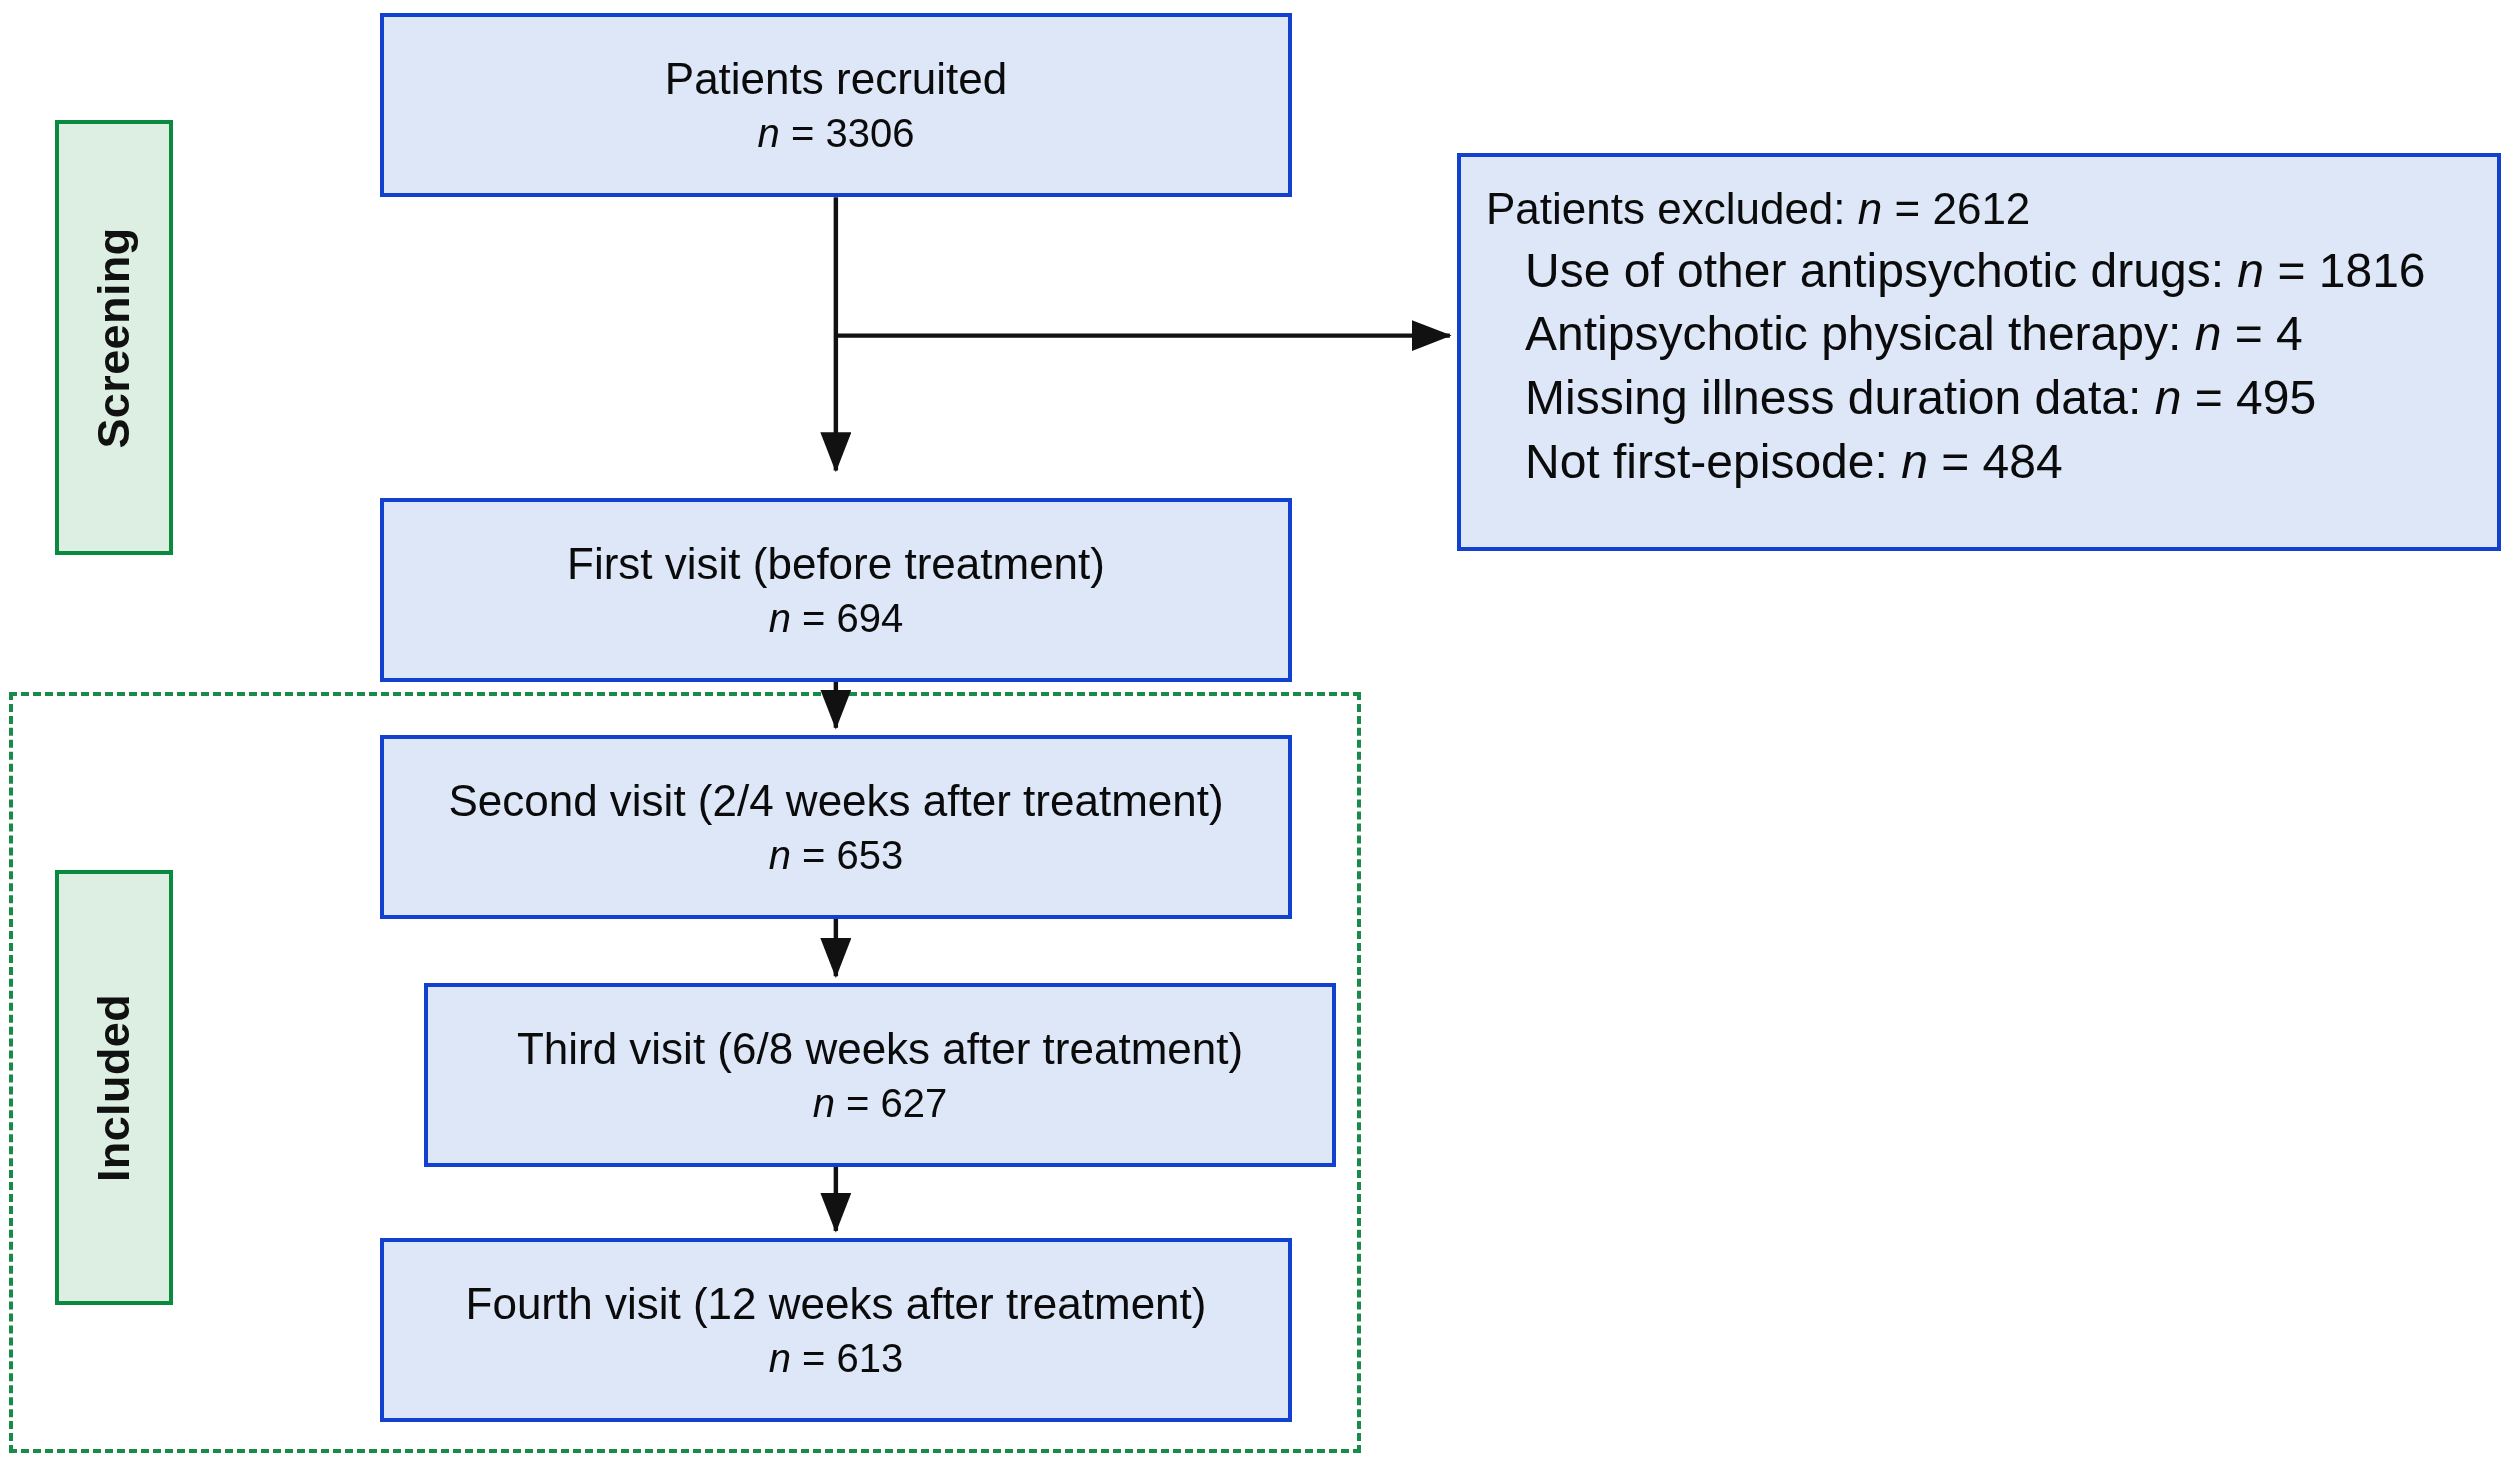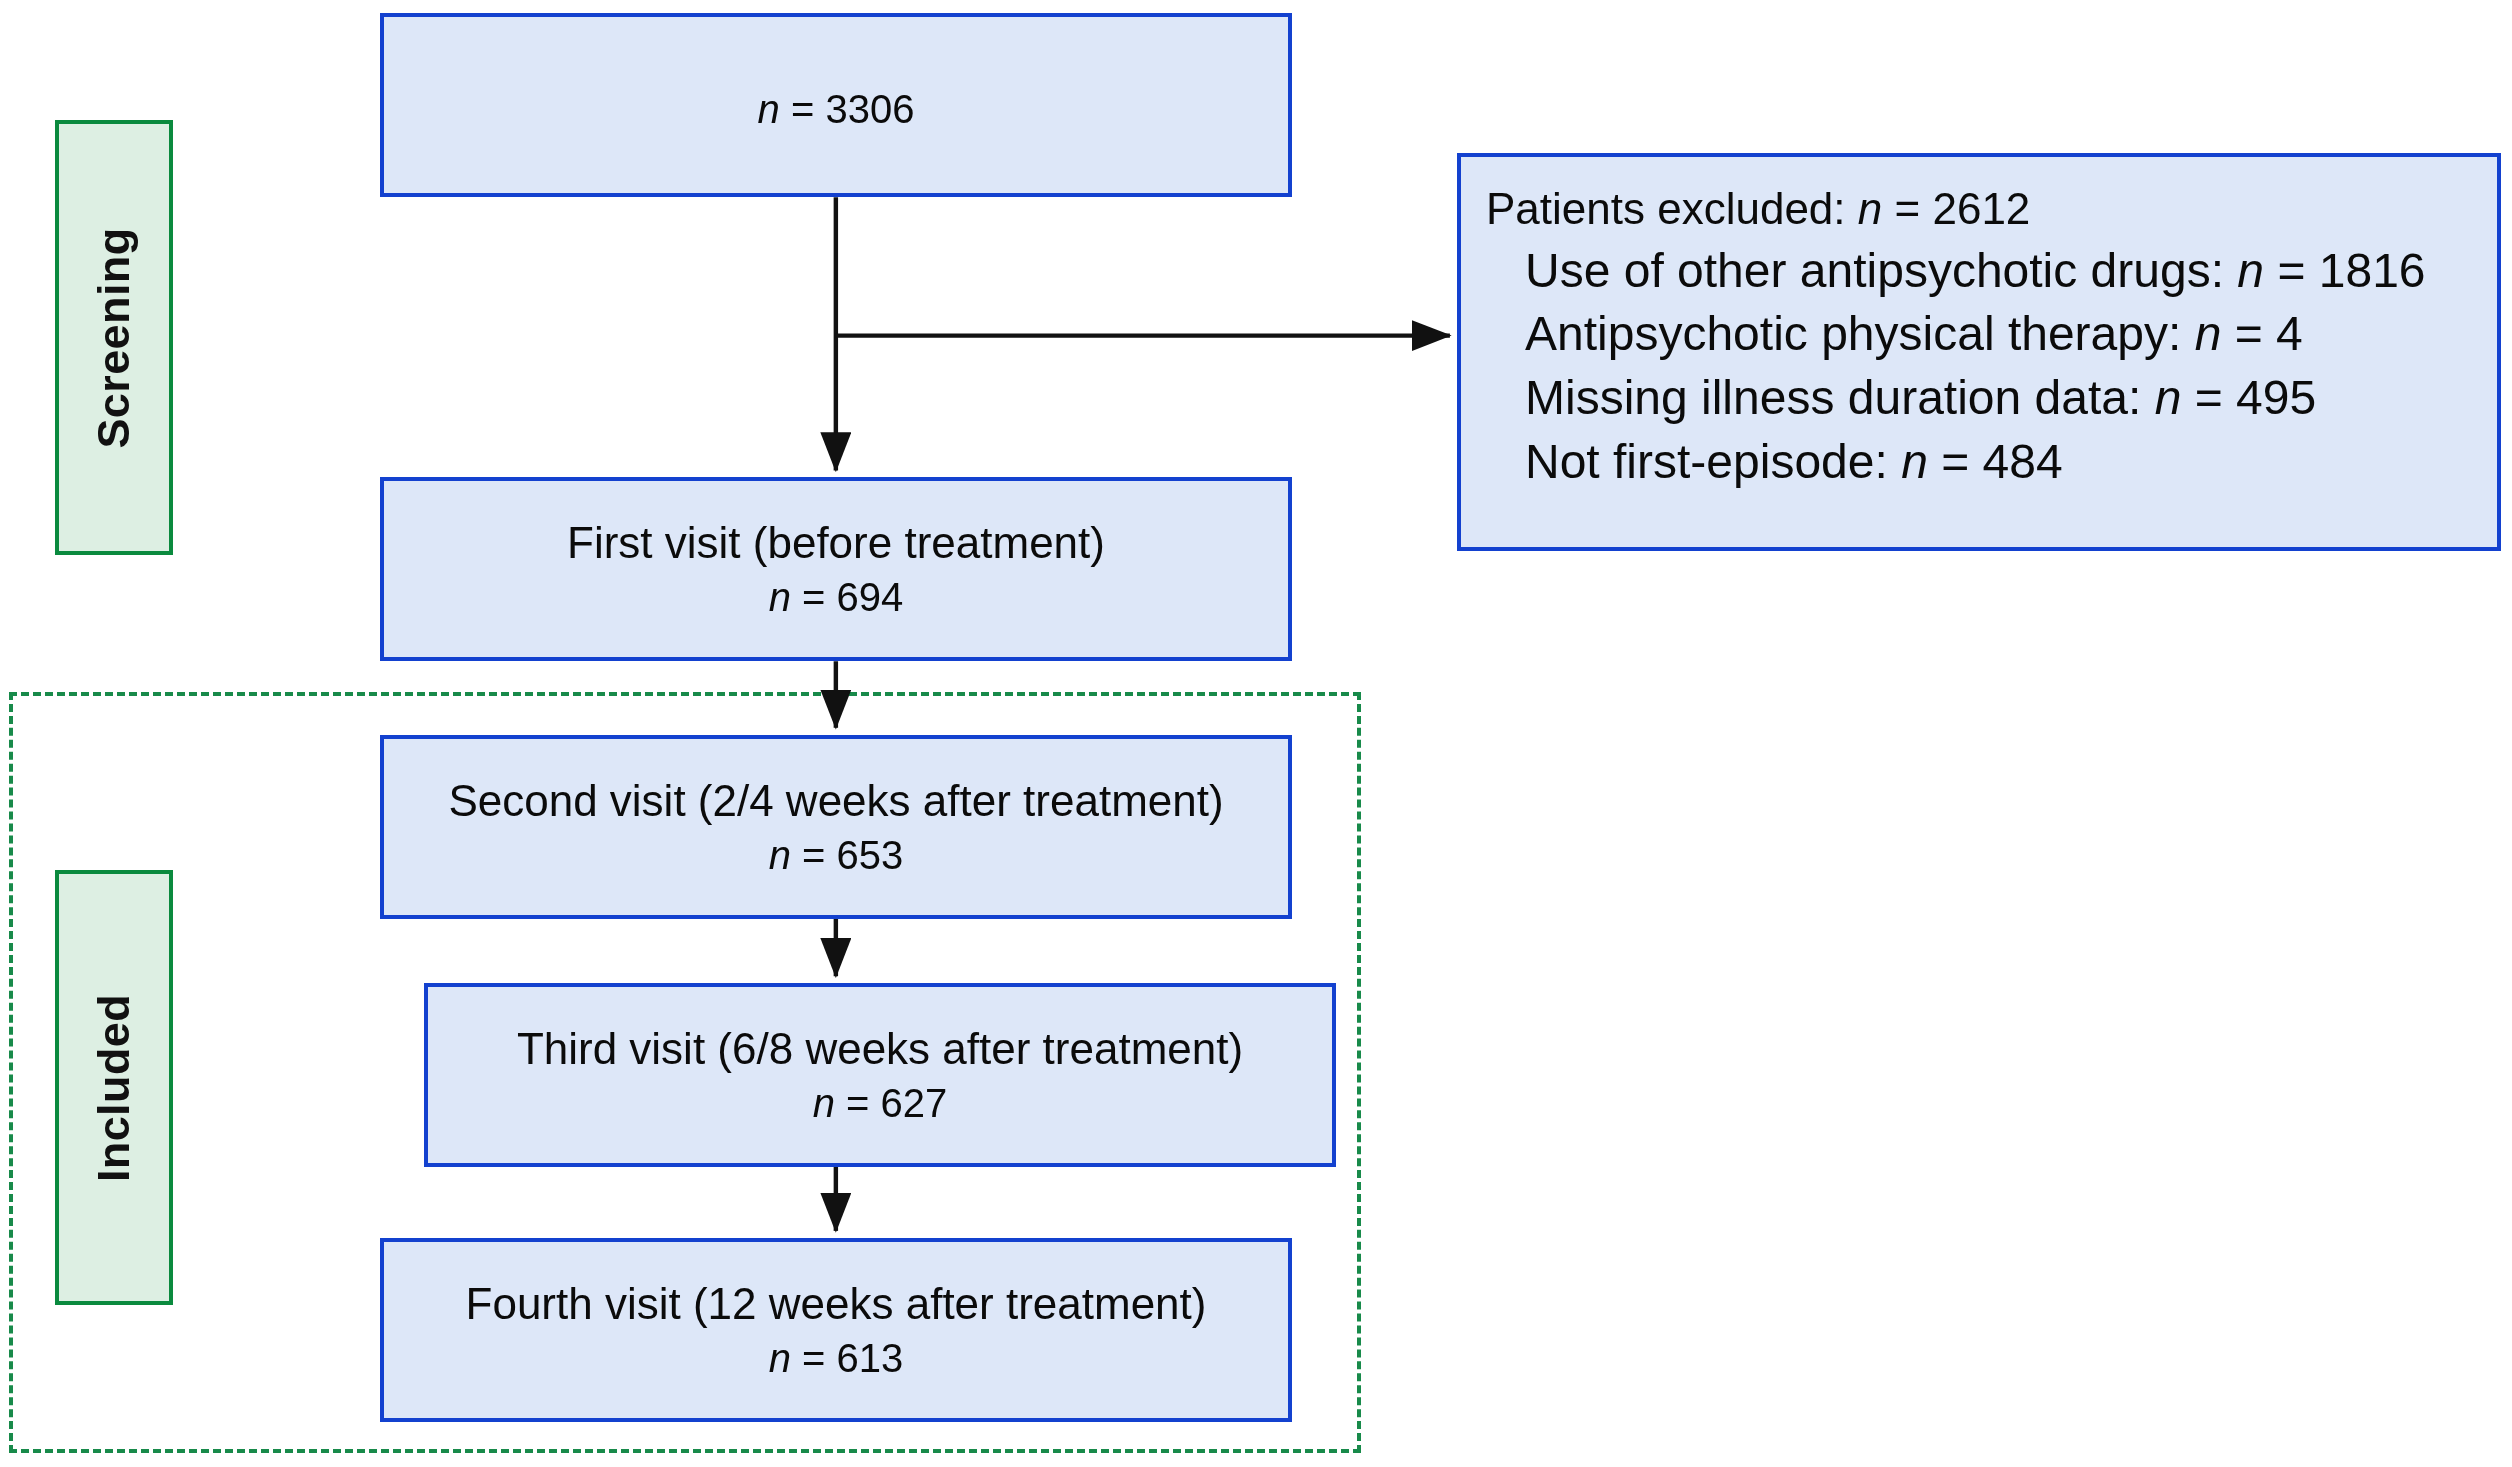--- a/index.html
+++ b/index.html
@@ -74,21 +74,21 @@
   }
   .flow-box .line2 {
     font-size: 40px;
     line-height: 1.08;
     margin-top: 9px;
     white-space: nowrap;
   }
   .flow-box .line2 .ital { font-style: italic; }
 
   #box-recruited { top: 13.3px; }
-  #box-first     { top: 477px; }
+  #box-first     { top: 498px; }
   #box-second    { top: 735px; }
   #box-third     { top: 983px; margin-left: 44px; }
   #box-fourth    { top: 1238px; }
 
   
   #box-excluded {
     position: absolute;
     left: 1457px;
     top: 153px;
     width: 1044px;
@@ -149,20 +149,21 @@
 
   <div class="stage-label" id="stage-screening">
     <span class="vtext">Screening</span>
   </div>
 
   <div class="stage-label" id="stage-included">
     <span class="vtext">Included</span>
   </div>
 
   <div class="flow-box" id="box-recruited">
+    <div class="line1">Patients recruited</div>
     <div class="line2">
       <span class="ital">n</span><span> = </span><span>3306</span>
     </div>
   </div>
 
   <div class="flow-box" id="box-first">
     <div class="line1">First visit (before treatment)</div>
     <div class="line2">
       <span class="ital">n</span><span> = </span><span>694</span>
     </div>

